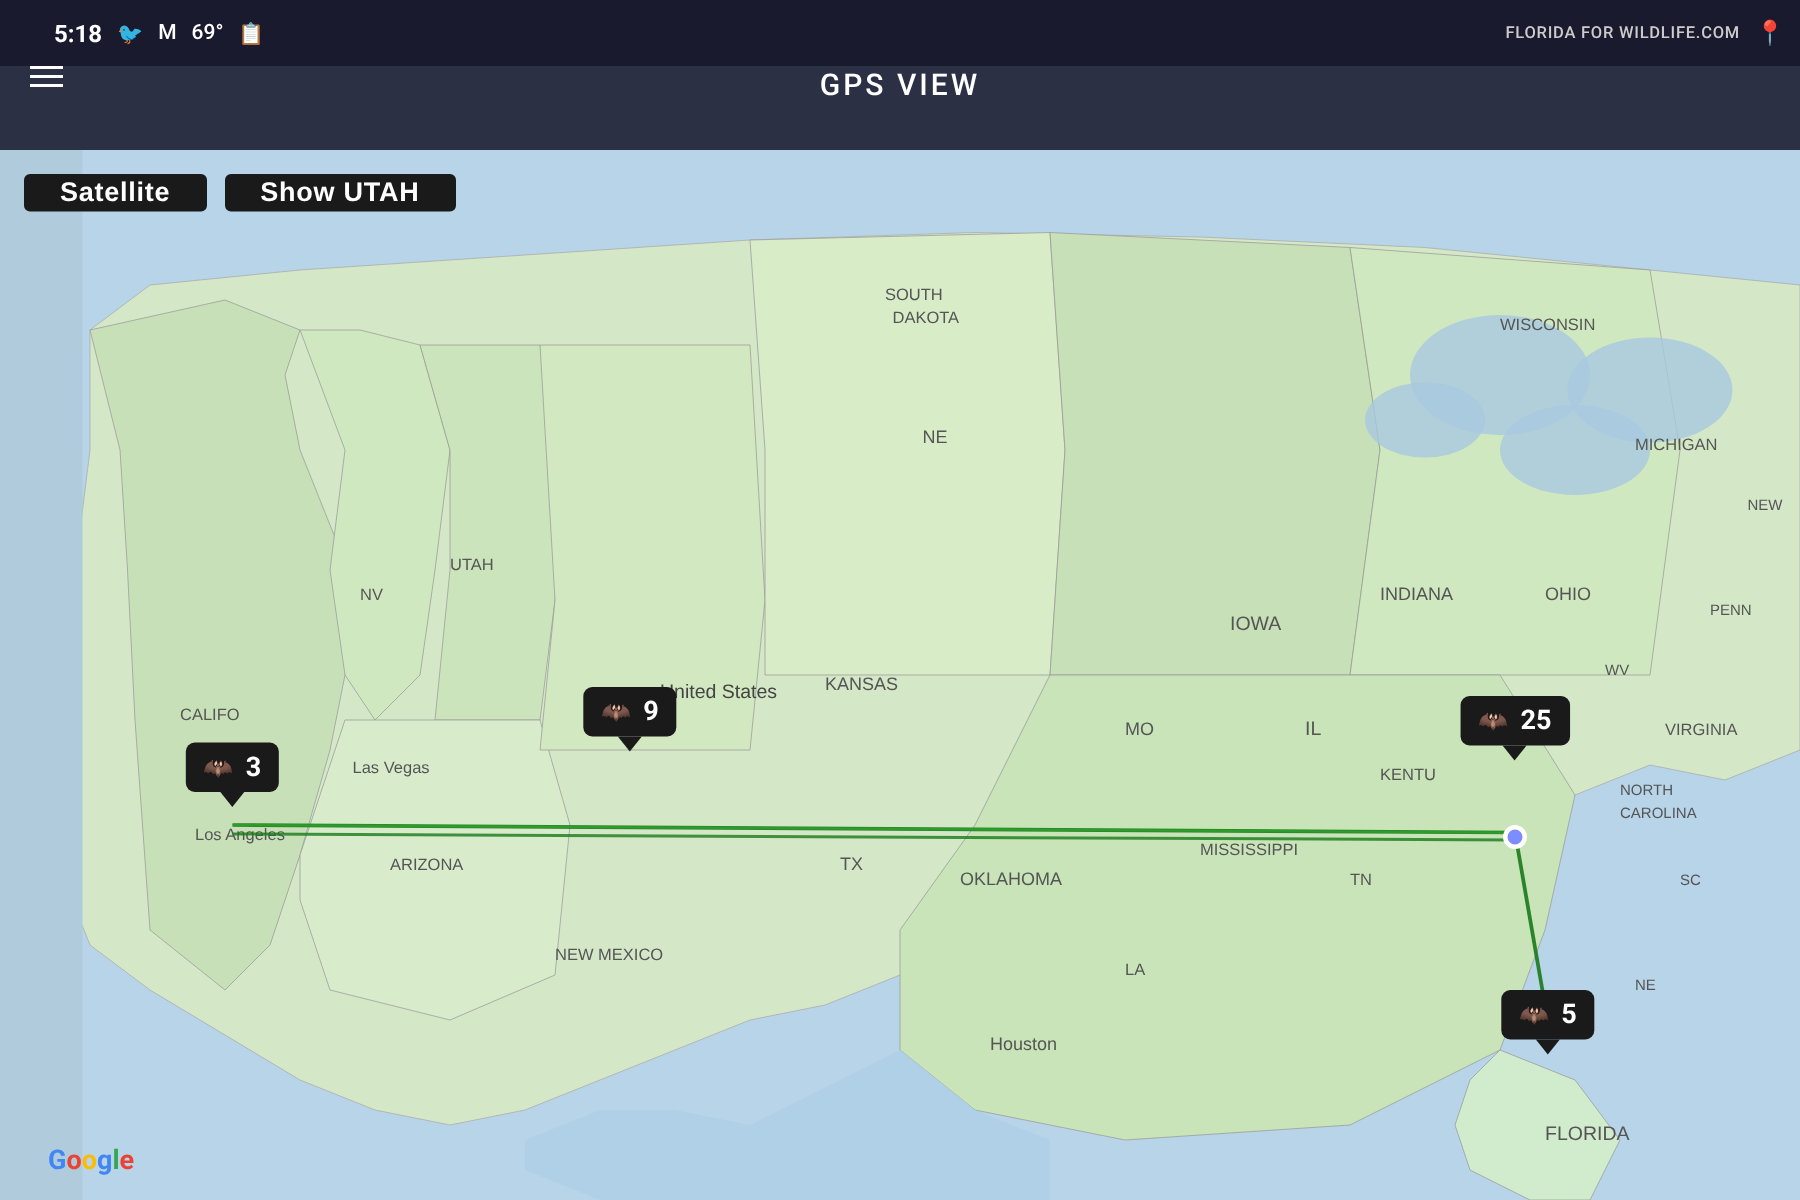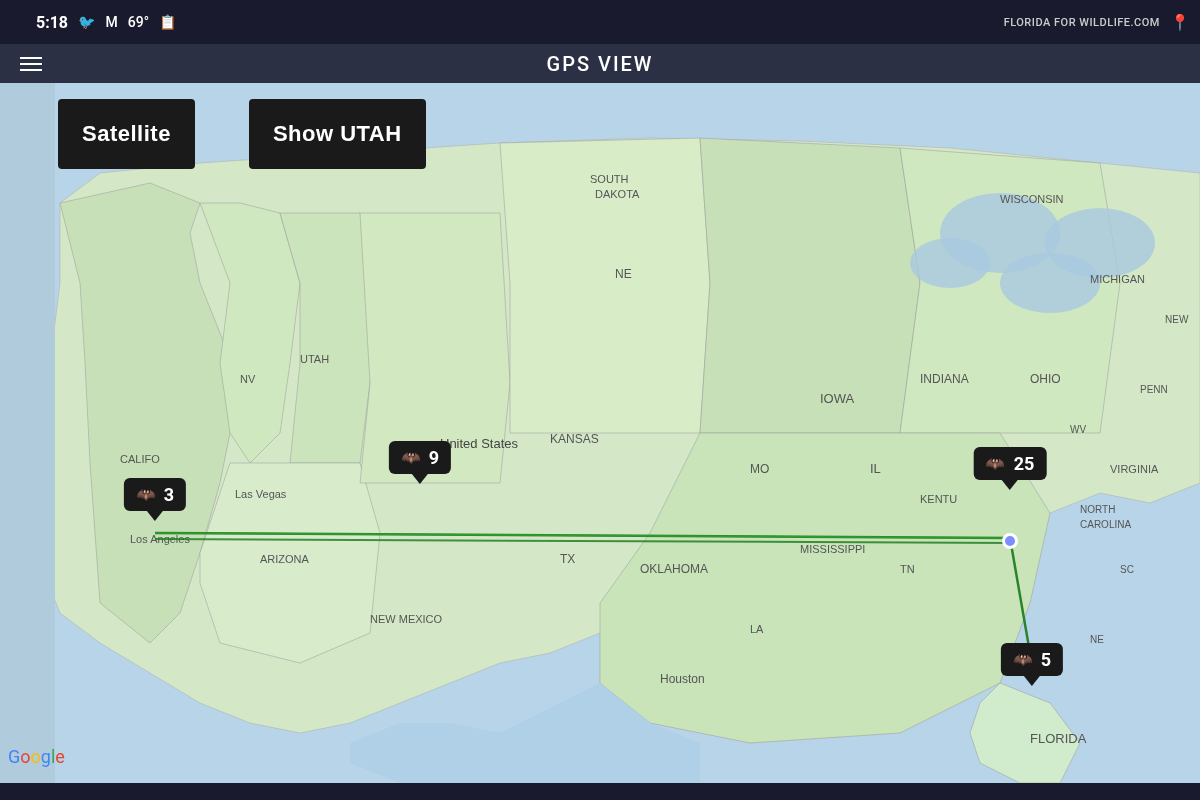--- a/index.html
+++ b/index.html
@@ -45,24 +45,23 @@
       position: absolute;
       right: 10px;
       top: 50%;
       transform: translateY(-50%);
       font-size: 16px;
       color: white;
     }
 
     
     #app-bar {
-      height: 39px;
+      height: 56px;
       background: #2b3044;
       display: flex;
-      align-items: center;
       padding: 0 20px;
       position: relative;
     }
     .hamburger {
       display: flex;
       flex-direction: column;
       gap: 4px;
       cursor: pointer;
     }
     .hamburger span {
@@ -105,27 +104,26 @@
       top: 16px;
       left: 16px;
       display: flex;
       gap: 12px;
       z-index: 10;
     }
     .map-btn {
       background: #1a1a1a;
       color: white;
       border: none;
-      padding: 22px 24px;
-      font-size: 22px;
+      padding: 2px 24px;
+      font-size: 18px;
       font-weight: bold;
       cursor: pointer;
       border-radius: 4px;
       letter-spacing: 0.5px;
-      margin-left: 42px;
     }
 
     
     .bat-marker {
       position: absolute;
       background: #1a1a1a;
       color: white;
       border-radius: 6px;
       padding: 6px 12px;
       display: flex;
@@ -170,23 +168,23 @@
       border-radius: 50%;
       border: 3px solid white;
       z-index: 15;
       transform: translate(-50%, -50%);
     }
 
     
     .google-watermark {
       position: absolute;
       bottom: 16px;
-      left: 8px;
+      left: 32px;
       font-size: 18px;
-      font-weight: normal;
+      font-weight: bold;
       z-index: 10;
     }
     .google-watermark .g { color: #4285F4; }
     .google-watermark .o1 { color: #EA4335; }
     .google-watermark .o2 { color: #FBBC05; }
     .google-watermark .g2 { color: #4285F4; }
     .google-watermark .l { color: #34A853; }
     .google-watermark .e { color: #EA4335; }
   </style>
 </head>

